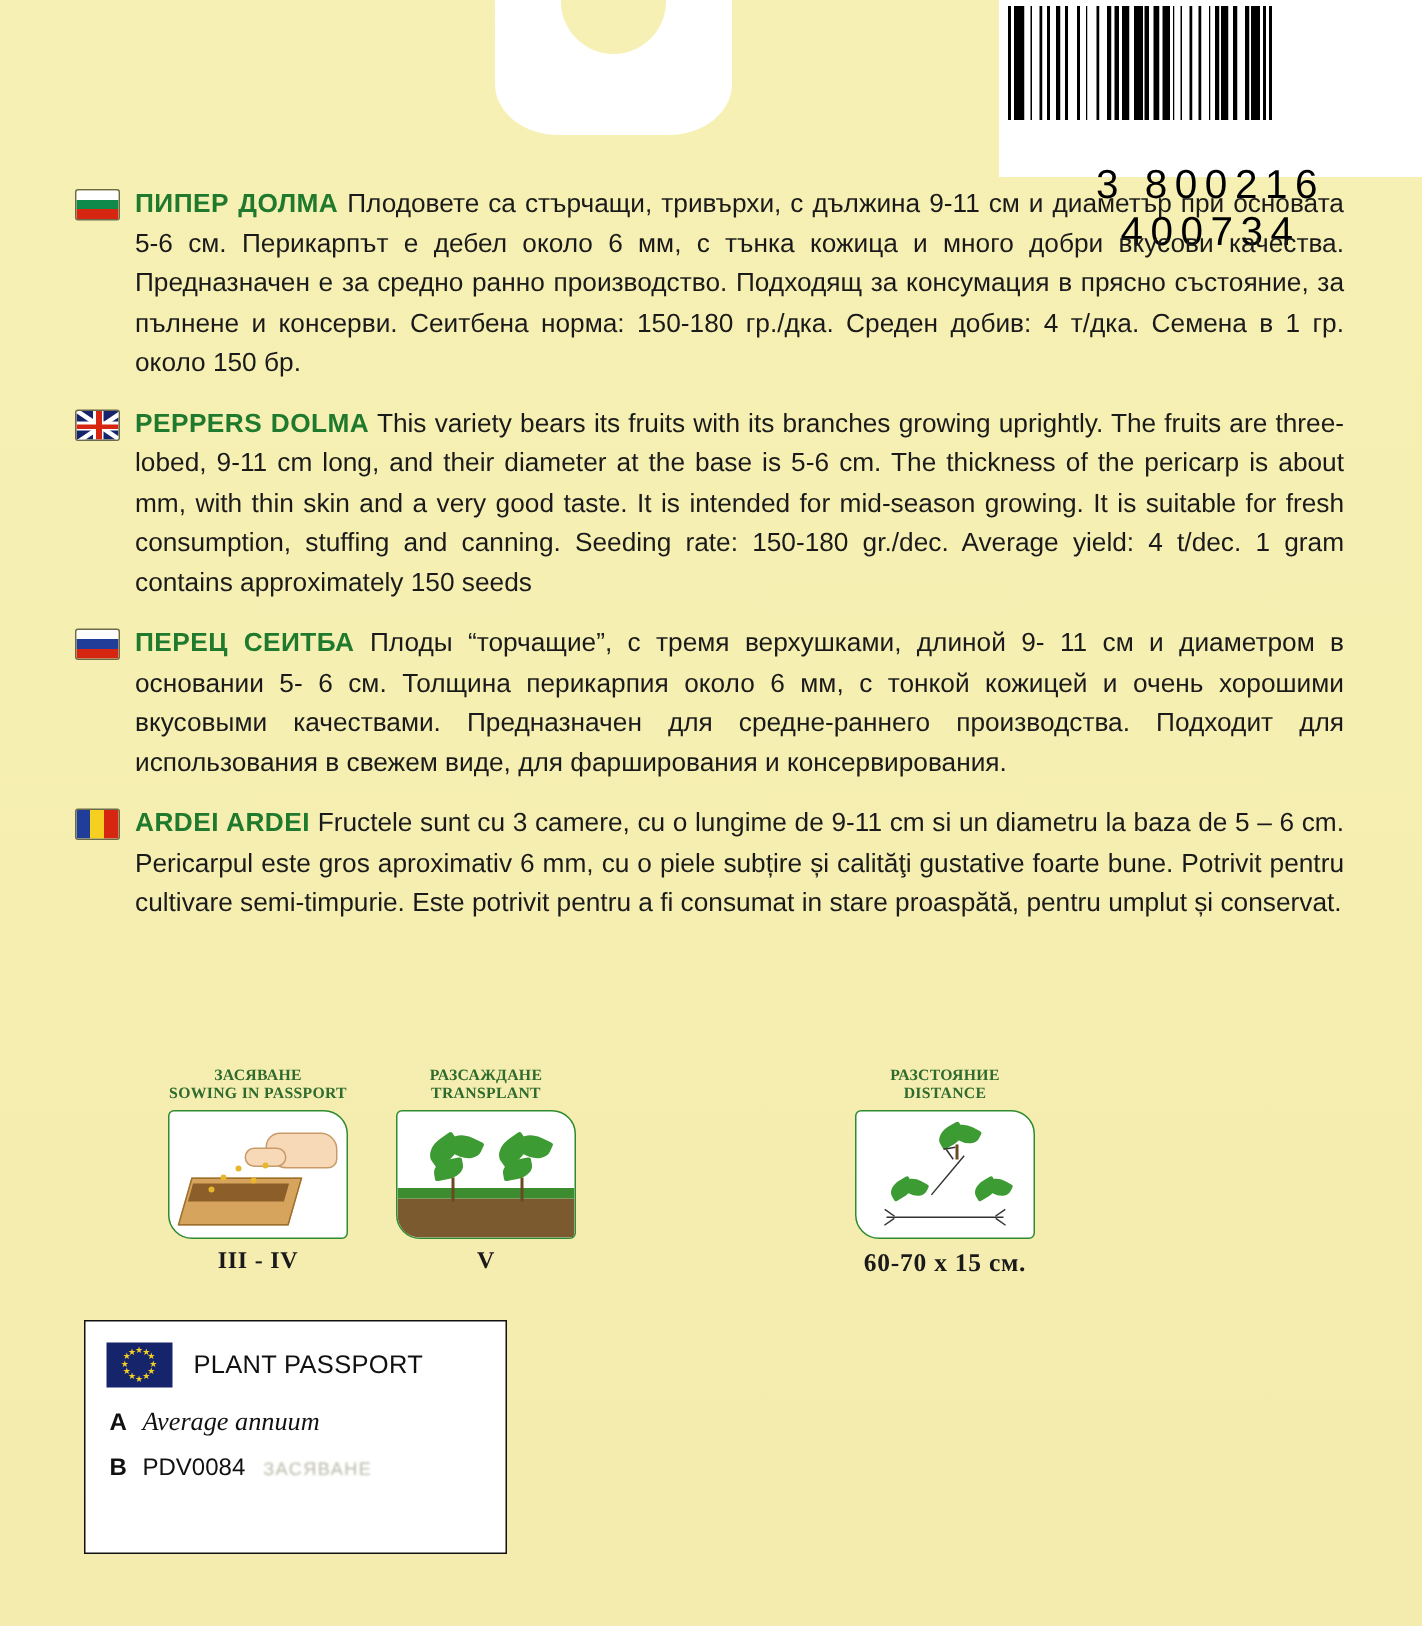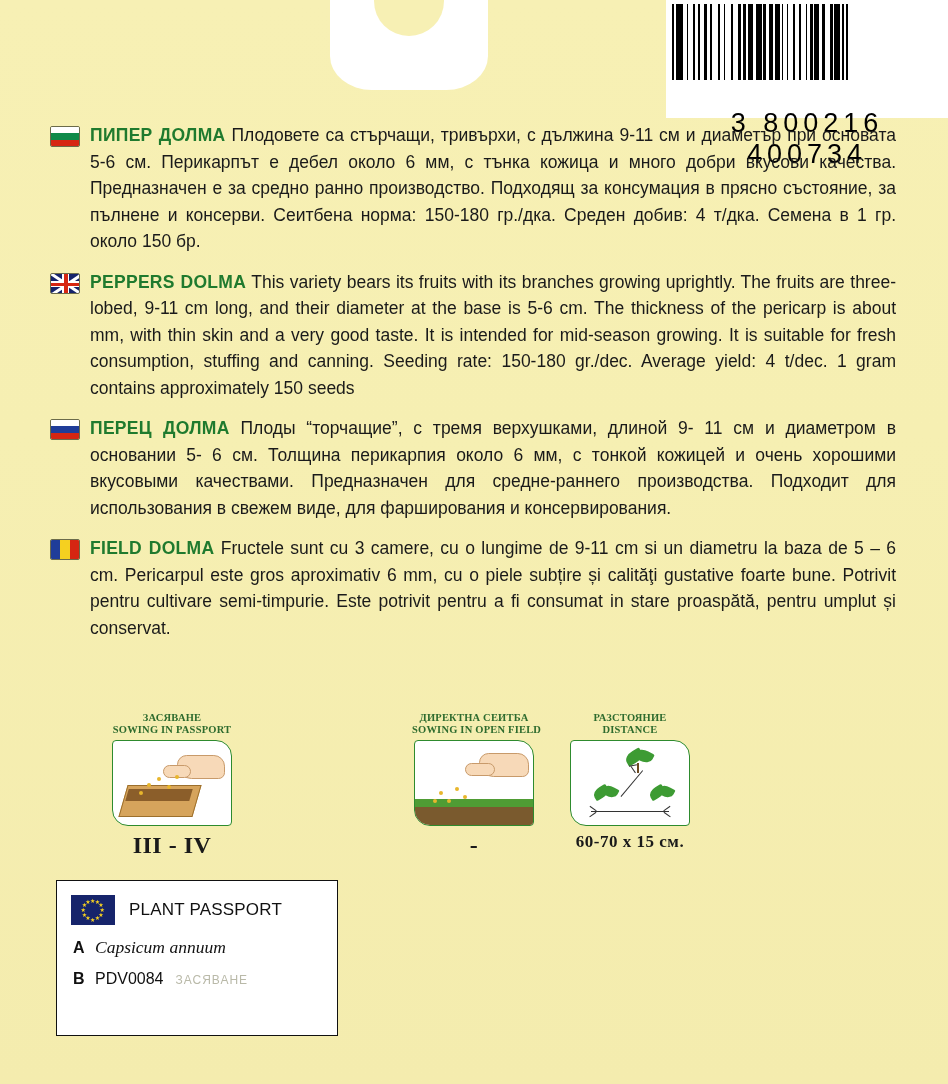--- a/index.html
+++ b/index.html
@@ -177,21 +177,21 @@
     background: #ffffff;
     border: 1.5px solid #2e8b2e;
     border-radius: 16px 16px 16px 16px / 16px 16px 16px 16px;
     position: relative;
     overflow: hidden;
   }
   .picto .box.sq { border-radius: 4px 16px 4px 16px; }
   .picto .val {
     margin-top: 6px;
     font-family: "Liberation Serif", serif;
-    font-size: 24px;
+    font-size: 16px;
     font-weight: bold;
     color: #1a1a1a;
     letter-spacing: .5px;
   }
   .soil { position: absolute; left: 0; bottom: 0; width: 100%; height: 26px; background: #7a5a2e; }
   .grass { position: absolute; left: 0; bottom: 26px; width: 100%; height: 7px; background: #3d8c2f; }
   .hand {
     position: absolute;
     background: #f7d9b8;
     border: 1.2px solid #c89a6a;
@@ -376,30 +376,30 @@
       <p>
         <span class="title">PEPPERS DOLMA</span><span> This variety bears its fruits with its branches growing uprightly. The fruits are three-lobed, 9-11 cm long, and their diameter at the base is 5-6 cm. The thickness of the pericarp is about mm, with thin skin and a very good taste. It is intended for mid-season growing. It is suitable for fresh consumption, stuffing and canning. Seeding rate: 150-180 gr./dec. Average yield: 4 t/dec. 1 gram contains approximately 150 seeds</span>
       </p>
     </div>
 
     <div class="lang ru">
       <span class="flag">
           <span class="flag-bg bg-ru"></span>
         </span>
       <p>
-        <span class="title">ПЕРЕЦ ДОЛМА</span><span> Плоды “торчащие”, с тремя верхушками, длиной 9- 11 см и диаметром в основании 5- 6 см. Толщина перикарпия около 6 мм, с тонкой кожицей и очень хорошими вкусовыми качествами. Предназначен для средне-раннего производства. Подходит для использования в свежем виде, для фарширования и консервирования.</span>
+        <span class="title">ПЕРЕЦ СЕИТБА</span><span> Плоды “торчащие”, с тремя верхушками, длиной 9- 11 см и диаметром в основании 5- 6 см. Толщина перикарпия около 6 мм, с тонкой кожицей и очень хорошими вкусовыми качествами. Предназначен для средне-раннего производства. Подходит для использования в свежем виде, для фарширования и консервирования.</span>
       </p>
     </div>
 
     <div class="lang ro">
       <span class="flag">
           <span class="flag-bg bg-ro"></span>
         </span>
       <p>
-        <span class="title">FIELD DOLMA</span><span> Fructele sunt cu 3 camere, cu o lungime de 9-11 cm si un diametru la baza de 5 – 6 cm. Pericarpul este gros aproximativ 6 mm, cu o piele subțire și calităţi gustative foarte bune. Potrivit pentru cultivare semi-timpurie. Este potrivit pentru a fi consumat in stare proaspătă, pentru umplut și conservat.</span>
+        <span class="title">ARDEI ARDEI</span><span> Fructele sunt cu 3 camere, cu o lungime de 9-11 cm si un diametru la baza de 5 – 6 cm. Pericarpul este gros aproximativ 6 mm, cu o piele subțire și calităţi gustative foarte bune. Potrivit pentru cultivare semi-timpurie. Este potrivit pentru a fi consumat in stare proaspătă, pentru umplut și conservat.</span>
       </p>
     </div>
   </div>
 
   <div class="picto-row">
 
     <div class="picto" style="left:110px;top:0;">
       <div class="cap">
         <div>ЗАСЯВАНЕ</div>
         <div class="l2">SOWING IN PASSPORT</div>
@@ -411,39 +411,40 @@
         <span class="hand" style="right:40px;top:24px;width:26px;height:11px;border-radius:8px;"></span>
         <span class="seed" style="left:34px;bottom:38px;"></span>
         <span class="seed" style="left:44px;bottom:44px;"></span>
         <span class="seed" style="left:54px;bottom:36px;"></span>
         <span class="seed" style="left:62px;bottom:46px;"></span>
         <span class="seed" style="left:26px;bottom:30px;"></span>
       </div>
       <div class="val">III - IV</div>
     </div>
 
-
-    <div class="picto" style="left:412px;top:0;">
+    <div class="picto" style="left:262px;top:0;">
       <div class="cap">
-        <div>ДИРЕКТНА СЕИТБА</div>
-        <div class="l2">SOWING IN OPEN FIELD</div>
+        <div>РАЗСАЖДАНЕ</div>
+        <div class="l2">TRANSPLANT</div>
       </div>
       <div class="box sq">
-        <span class="soil" style="height:18px;background:#7a5a2e;"></span>
-        <span class="grass" style="bottom:18px;height:8px;background:#4f9c34;"></span>
-        <span class="hand" style="right:4px;top:12px;width:48px;height:22px;border-radius:12px 14px 8px 18px;"></span>
-        <span class="hand" style="right:38px;top:22px;width:28px;height:11px;border-radius:8px;"></span>
-        <span class="seed" style="left:24px;bottom:30px;"></span>
-        <span class="seed" style="left:32px;bottom:22px;"></span>
-        <span class="seed" style="left:40px;bottom:34px;"></span>
-        <span class="seed" style="left:48px;bottom:26px;"></span>
-        <span class="seed" style="left:18px;bottom:22px;"></span>
+        <span class="soil"></span>
+        <span class="grass"></span>
+        <span class="leaf" style="left:20px;top:18px;transform:rotate(-35deg);width:22px;height:15px;"></span>
+        <span class="leaf" style="left:34px;top:16px;transform:rotate(25deg);width:22px;height:15px;"></span>
+        <span class="leaf" style="left:24px;top:32px;transform:rotate(-10deg);width:20px;height:13px;"></span>
+        <span class="leaf" style="left:66px;top:18px;transform:rotate(-35deg);width:22px;height:15px;"></span>
+        <span class="leaf" style="left:80px;top:16px;transform:rotate(25deg);width:22px;height:15px;"></span>
+        <span class="leaf" style="left:70px;top:32px;transform:rotate(-10deg);width:20px;height:13px;"></span>
+        <span style="position:absolute;left:36px;top:44px;width:2px;height:16px;background:#6b4a22;"></span>
+        <span style="position:absolute;left:82px;top:44px;width:2px;height:16px;background:#6b4a22;"></span>
       </div>
-      <div class="val">-</div>
-    </div>
+      <div class="val">V</div>
+    </div>
+
 
     <div class="picto" style="left:568px;top:0;">
       <div class="cap">
         <div>РАЗСТОЯНИЕ</div>
         <div class="l2">DISTANCE</div>
       </div>
       <div class="box sq">
         <span class="leaf" style="left:54px;top:10px;transform:rotate(-30deg);width:18px;height:12px;"></span>
         <span class="leaf" style="left:64px;top:9px;transform:rotate(28deg);width:18px;height:12px;"></span>
         <span style="position:absolute;left:66px;top:22px;width:2px;height:10px;background:#6b4a22;"></span>
@@ -478,21 +479,21 @@
           <span class="eu-star" style="left: 14.25px; top: 20.2272px;">★</span>
           <span class="eu-star" style="left: 10.7728px; top: 16.75px;">★</span>
           <span class="eu-star" style="left: 9.5px; top: 12px;">★</span>
           <span class="eu-star" style="left: 10.7728px; top: 7.25px;">★</span>
           <span class="eu-star" style="left: 14.25px; top: 3.77276px;">★</span>
         </span>
       <span class="pp-title">PLANT PASSPORT</span>
     </div>
     <div class="pp-row a">
       <span class="k">A</span>
-      <span class="v">Capsicum annuum</span>
+      <span class="v">Average annuum</span>
     </div>
     <div class="pp-row b">
       <span class="k">B</span>
       <span class="v">PDV0084</span>
       <span class="pp-smudge">ЗАСЯВАНЕ</span>
     </div>
   </div>
 
 </div>
 

